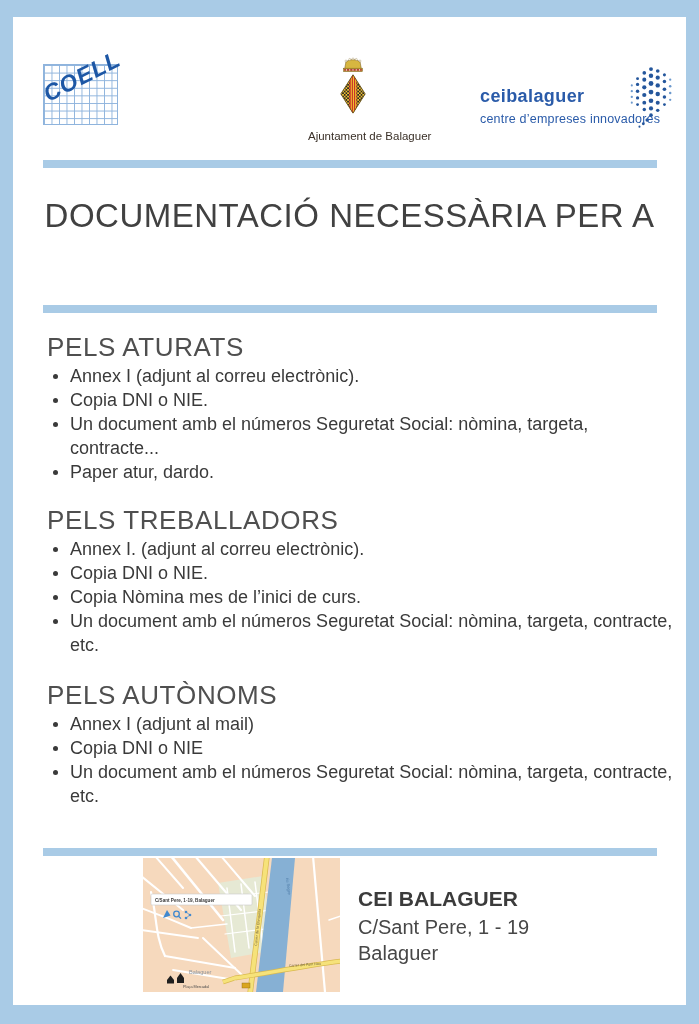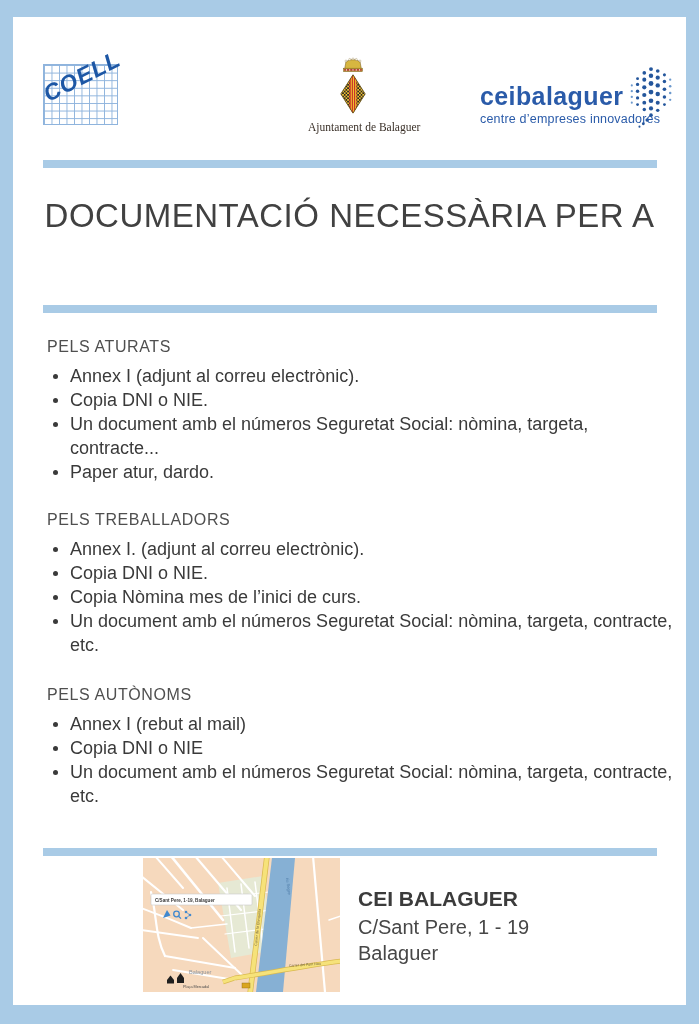--- a/index.html
+++ b/index.html
@@ -35,27 +35,27 @@
   .coell-name {
     position:absolute; left:110px; top:49px;
     font-size:12.5px; line-height:13.5px; font-weight:700;
     color:#2d6cb5; letter-spacing:0.2px;
   }
   .ajuntament {
     position:absolute; left:295px; top:40px; width:90px; text-align:center;
   }
   .ajuntament svg { display:block; margin:0 auto; }
   .ajuntament-label {
-    font-family:Liberation Serif, serif;
-    font-size:11.5px; color:#3a3028; margin-top:6px; white-space:nowrap;
+    font-family:Liberation Sans, sans-serif;
+    font-size:11.5px; color:#3a3028; margin-top:15px; white-space:nowrap;
   }
   .cei { position:absolute; left:467px; top:45px; width:200px; height:85px; }
   .cei-name {
     position:absolute; left:0; top:22px;
-    font-size:25px; font-weight:600; color:#2a5ba9; letter-spacing:0.4px;
+    font-size:18px; font-weight:600; color:#2a5ba9; letter-spacing:0.4px;
     line-height:25px;
   }
   .cei-globe { position:absolute; left:147px; top:0; }
   .cei-tagline {
     position:absolute; left:0; top:50px;
     font-size:12.5px; color:#2a5ba9; letter-spacing:0.2px; white-space:nowrap;
   }
 
   
   .bar {
@@ -71,21 +71,21 @@
     text-align:center; font-weight:400;
     font-size:33px; line-height:51px; letter-spacing:0.5px;
     color:#414141;
   }
   .title span { display:block; }
 
   
   .sec { position:absolute; left:34px; width:630px; }
   .sec1 { top:316px; } .sec2 { top:489px; } .sec3 { top:664px; }
   .sec h2 {
-    font-size:16px; font-weight:400; color:#4f4f4f;
+    font-size:26px; font-weight:400; color:#4f4f4f;
     letter-spacing:0.6px; line-height:28px; margin-bottom:3px;
   }
   .blist { list-style:none; }
   .blist li {
     position:relative; padding-left:23px;
     font-size:18px; font-weight:400; color:#3a3a3a; line-height:24px;
   }
   .blist li::before {
     content:""; position:absolute; left:6px; top:9.5px;
     width:5px; height:5px; border-radius:50%; background:#3a3a3a;
@@ -216,21 +216,21 @@
       <li><span>Annex I. (adjunt al correu electrònic).</span></li>
       <li><span>Copia DNI o NIE.</span></li>
       <li><span>Copia Nòmina mes de l’inici de curs.</span></li>
       <li><span>Un document amb el números Seguretat Social: nòmina, targeta, contracte, etc.</span></li>
     </ul>
   </section>
 
   <section class="sec sec3">
     <h2>PELS AUTÒNOMS</h2>
     <ul class="blist">
-      <li><span>Annex I (rebut al mail)</span></li>
+      <li><span>Annex I (adjunt al mail)</span></li>
       <li><span>Copia DNI o NIE</span></li>
       <li><span>Un document amb el números Seguretat Social: nòmina, targeta, contracte, etc.</span></li>
     </ul>
   </section>
 
   <div class="bar bar3"></div>
 
   <svg class="map" viewBox="0 0 197 134" preserveAspectRatio="none">
     <rect x="0" y="0" width="197" height="134" fill="#f6d9bd"></rect>
 

